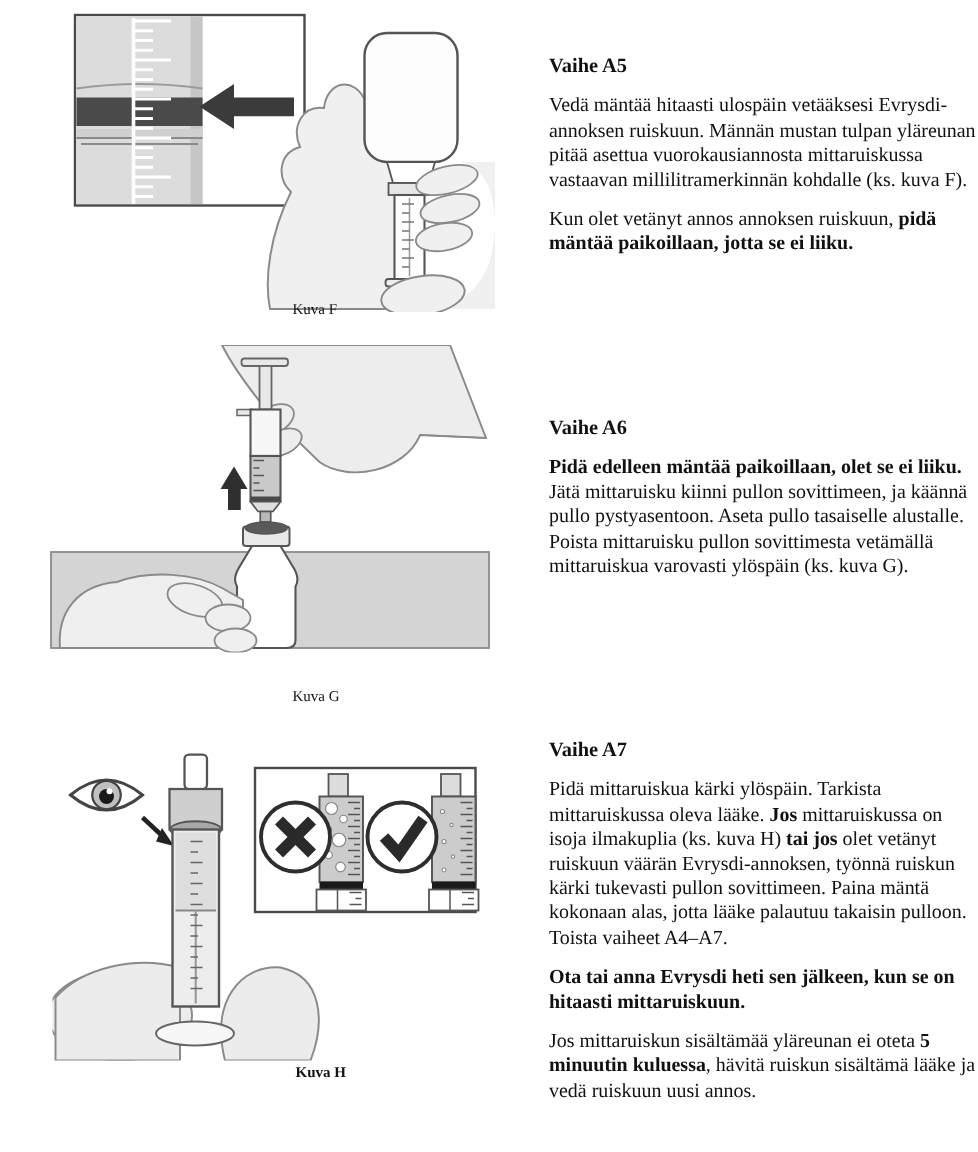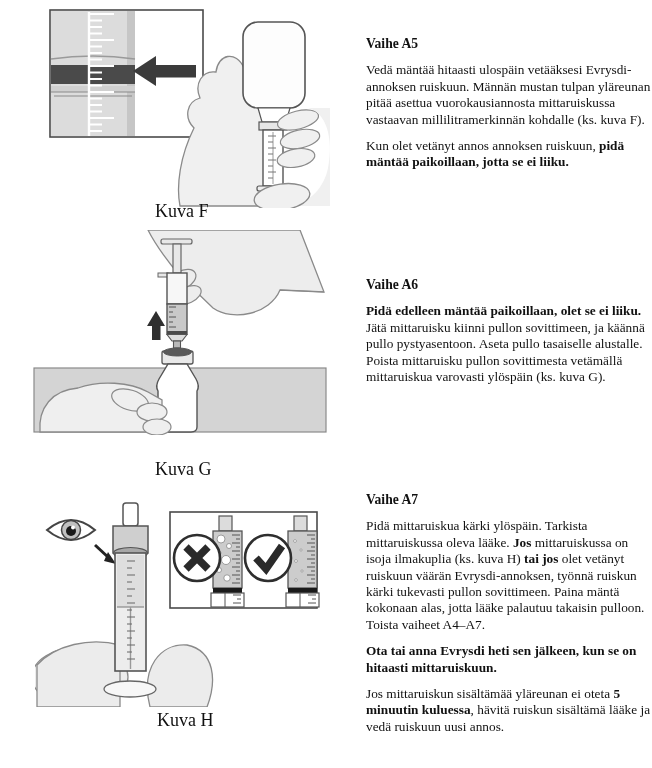--- a/index.html
+++ b/index.html
@@ -1,20 +1,20 @@
 <!DOCTYPE html>
 <html><head>
 <meta charset="utf-8">
 <style>
   html,body{margin:0;padding:0;background:#ffffff;}
   .page{position:relative;width:652px;height:768px;background:#ffffff;overflow:hidden;
         font-family:"Liberation Serif", serif;color:#1a1a1a;}
   .fig{position:absolute;margin:0;padding:0;}
   .fig svg{display:block;}
-  .caption{position:absolute;font-size:18px;color:#111;white-space:nowrap;}
+  .caption{position:absolute;font-size:10px;color:#111;white-space:nowrap;margin-left:40px;}
   .step{position:absolute;width:290px;font-size:13.3px;line-height:16.4px;color:#111;}
   .step h3{font-size:13.6px;line-height:16.4px;margin:0 0 10px 0;font-weight:bold;}
   .step p{margin:0 0 10px 0;}
   .b{font-weight:bold;}
 </style>
 </head>
 <body>
 
 <div class="page">
 
@@ -181,21 +181,21 @@
           <line x1="173" y1="52" x2="151" y2="74" stroke="#2a2a2a" stroke-width="7.5"></line>
         </g>
 
         <g>
           <circle cx="233" cy="63" r="23" fill="#ffffff" stroke="#2e2e2e" stroke-width="2.6"></circle>
           <path d="M221 63 L231 74 L247 51" fill="none" stroke="#2a2a2a" stroke-width="7.5"></path>
         </g>
       </g>
     </svg>
   </figure>
-  <div class="caption" style="left:157px;top:710px;">Kuva H</div>
+  <div class="caption" style="left:157px;top:710px;font-weight:bold;">Kuva H</div>
 
   <section class="step" style="left:366px;top:36px;">
     <h3>Vaihe A5</h3>
     <p><span>Vedä mäntää hitaasti ulospäin vetääksesi Evrysdi-annoksen ruiskuun. Männän mustan tulpan yläreunan pitää asettua vuorokausiannosta mittaruiskussa vastaavan millilitramerkinnän kohdalle (ks. kuva F).</span></p>
     <p><span>Kun olet vetänyt annos annoksen ruiskuun, </span><span class="b">pidä mäntää paikoillaan, jotta se ei liiku.</span></p>
   </section>
 
   <section class="step" style="left:366px;top:277px;">
     <h3>Vaihe A6</h3>
     <p><span class="b">Pidä edelleen mäntää paikoillaan, olet se ei liiku.</span><span> Jätä mittaruisku kiinni pullon sovittimeen, ja käännä pullo pystyasentoon. Aseta pullo tasaiselle alustalle. Poista mittaruisku pullon sovittimesta vetämällä mittaruiskua varovasti ylöspäin (ks. kuva G).</span></p>

